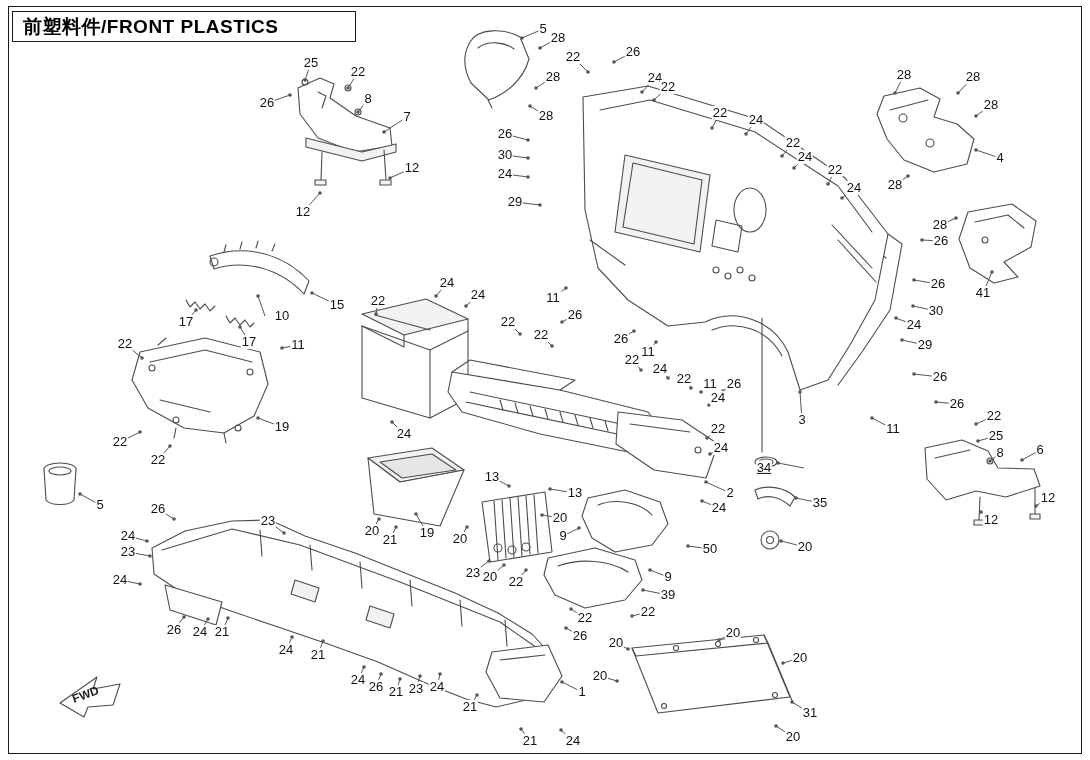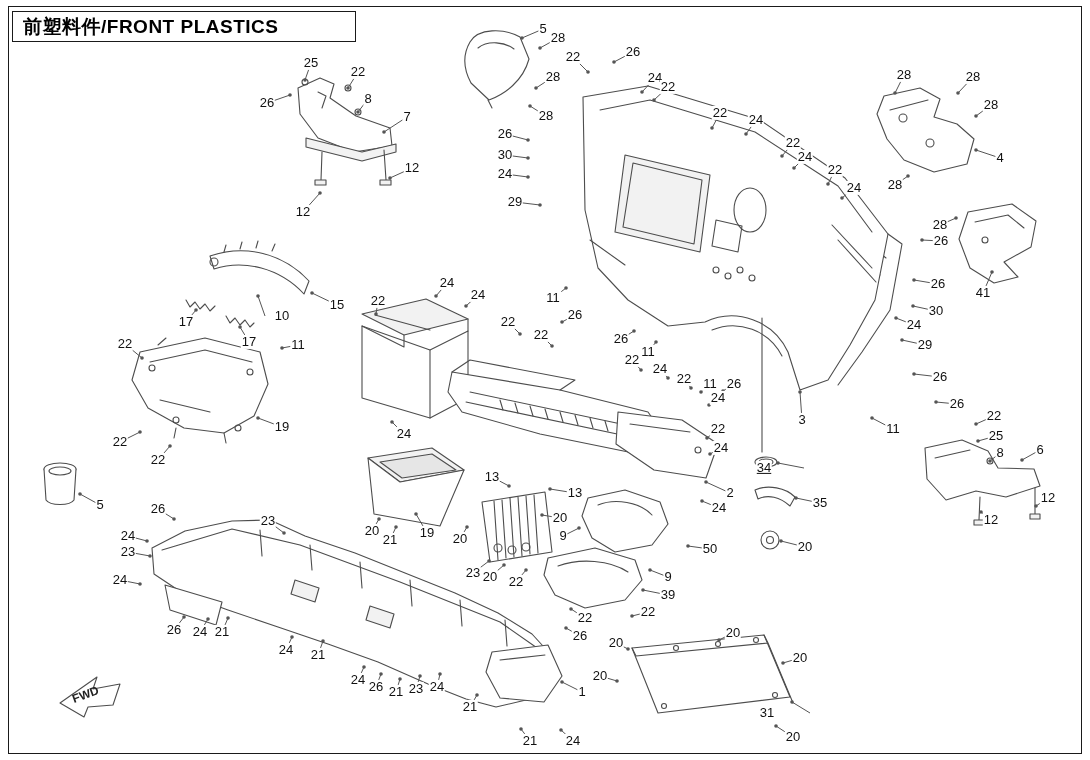--- a/index.html
+++ b/index.html
@@ -557,19 +557,19 @@
       <span class="callout" style="left: 733px; top: 633px;">20</span>
       <span class="callout" style="left: 800px; top: 658px;">20</span>
       <span class="callout" style="left: 600px; top: 676px;">20</span>
       <span class="callout" style="left: 358px; top: 680px;">24</span>
       <span class="callout" style="left: 376px; top: 687px;">26</span>
       <span class="callout" style="left: 396px; top: 692px;">21</span>
       <span class="callout" style="left: 416px; top: 689px;">23</span>
       <span class="callout" style="left: 437px; top: 687px;">24</span>
       <span class="callout" style="left: 582px; top: 692px;">1</span>
       <span class="callout" style="left: 470px; top: 707px;">21</span>
-      <span class="callout" style="left: 767px; top: 713px;">31</span>
+      <span class="callout" style="left: 810px; top: 713px;">31</span>
       <span class="callout" style="left: 530px; top: 741px;">21</span>
       <span class="callout" style="left: 573px; top: 741px;">24</span>
       <span class="callout" style="left: 793px; top: 737px;">20</span>
     </div>
 
 </div>
 
 </body></html>

